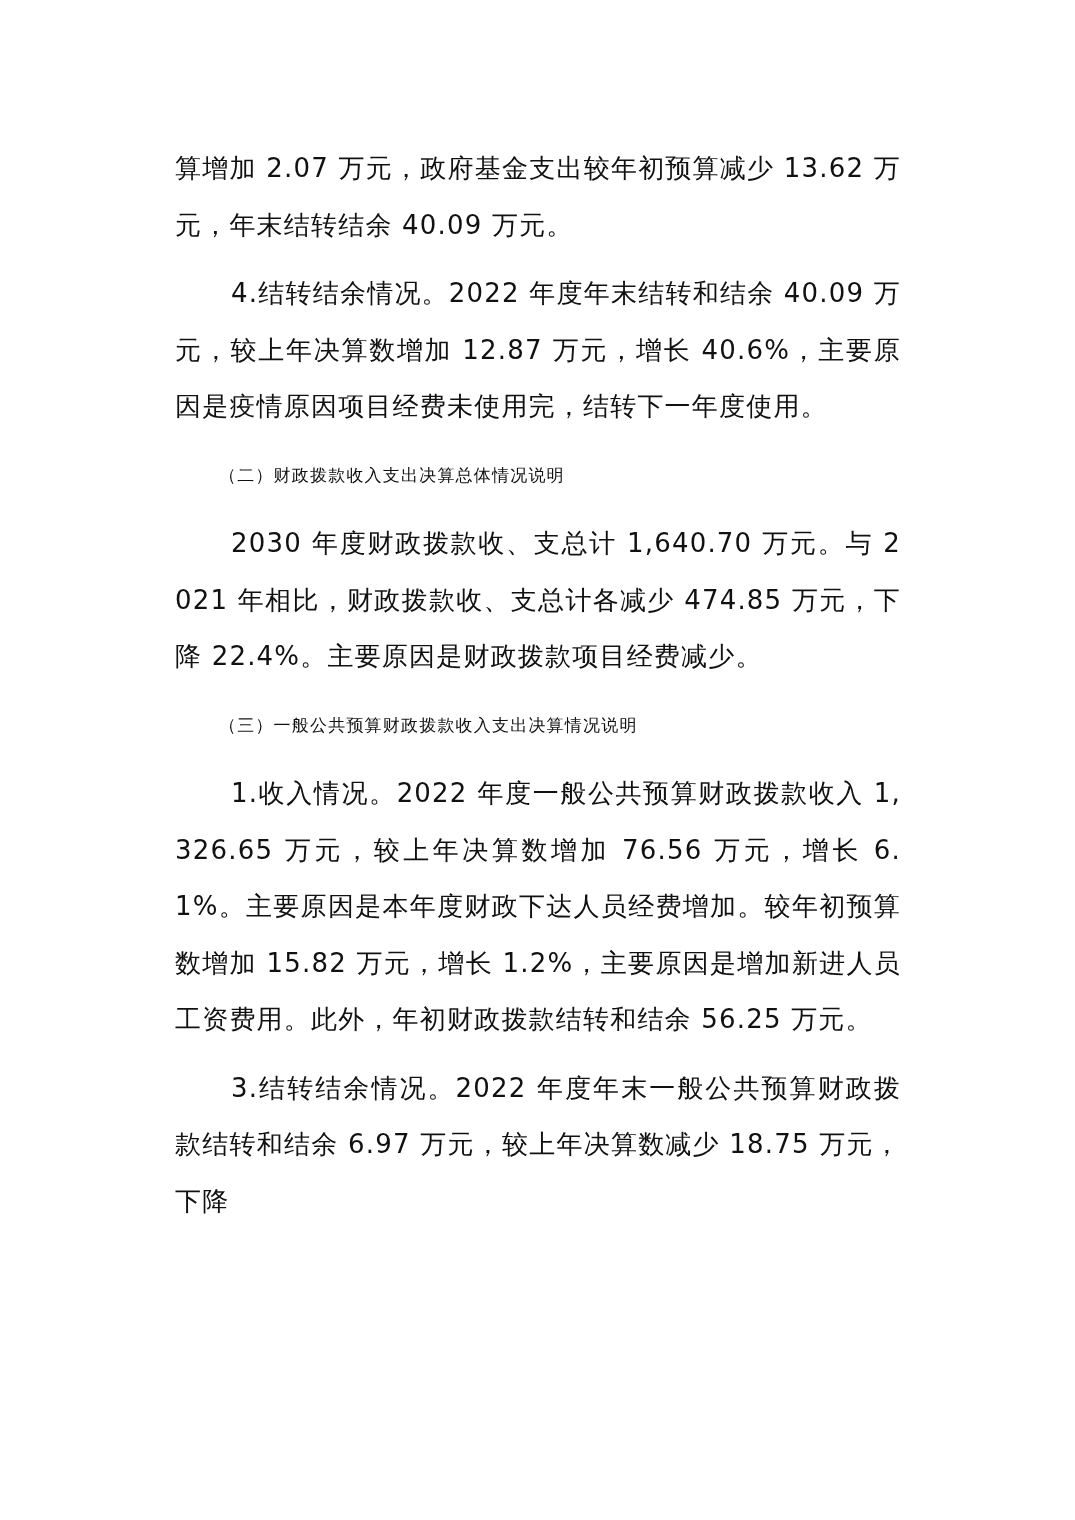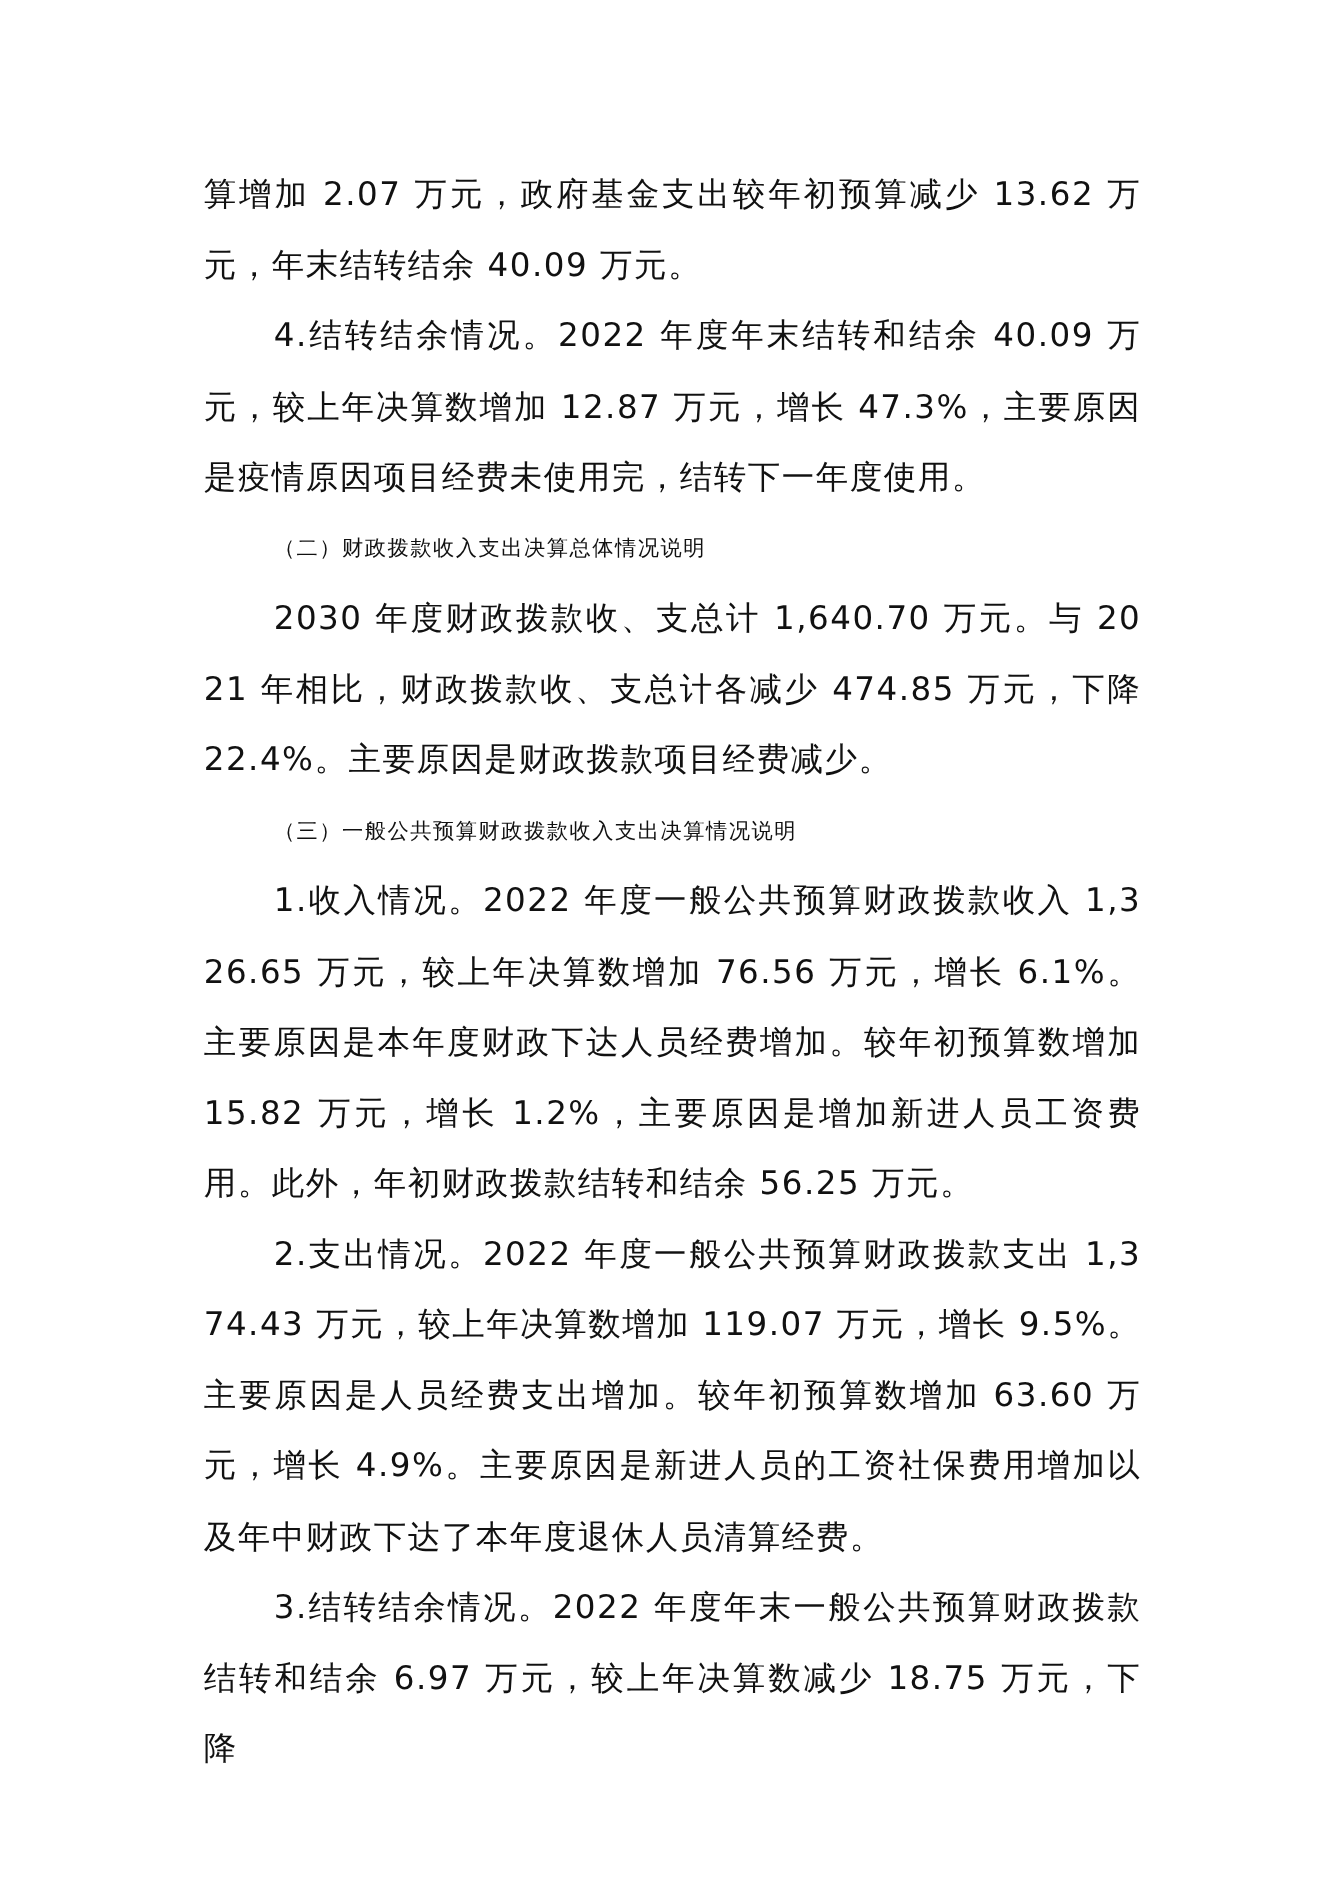--- a/index.html
+++ b/index.html
@@ -15,21 +15,21 @@
       font-family: "DejaVu Sans", "Liberation Sans", sans-serif;
       color: #111111;
     }
     .page {
       position: absolute;
       left: 163px;
       top: 128px;
       width: 750px;
     }
     .para {
-      margin: 0;
+      margin: 12px;
       font-size: 26px;
       line-height: 56.5px;
       text-align: justify;
       text-align-last: left;
       letter-spacing: 1.2px;
       word-break: break-all;
     }
     .para.indent {
       text-indent: 56px;
     }
@@ -40,20 +40,19 @@
       text-indent: 56px;
       letter-spacing: 1.2px;
       font-weight: normal;
     }
   </style>
 </head>
 <body>
 
 <div class="page">
   <p class="para">算增加 2.07 万元，政府基金支出较年初预算减少 13.62 万元，年末结转结余 40.09 万元。</p>
-  <p class="para indent">4.结转结余情况。2022 年度年末结转和结余 40.09 万元，较上年决算数增加 12.87 万元，增长 47.3%，主要原因是疫情原因项目经费未使用完，结转下一年度使用。</p>
+  <p class="para indent">4.结转结余情况。2022 年度年末结转和结余 40.09 万元，较上年决算数增加 12.87 万元，增长 40.6%，主要原因是疫情原因项目经费未使用完，结转下一年度使用。</p>
   <h2 class="heading">（二）财政拨款收入支出决算总体情况说明</h2>
   <p class="para indent">2030 年度财政拨款收、支总计 1,640.70 万元。与 2021 年相比，财政拨款收、支总计各减少 474.85 万元，下降 22.4%。主要原因是财政拨款项目经费减少。</p>
   <h2 class="heading">（三）一般公共预算财政拨款收入支出决算情况说明</h2>
   <p class="para indent">1.收入情况。2022 年度一般公共预算财政拨款收入 1,326.65 万元，较上年决算数增加 76.56 万元，增长 6.1%。主要原因是本年度财政下达人员经费增加。较年初预算数增加 15.82 万元，增长 1.2%，主要原因是增加新进人员工资费用。此外，年初财政拨款结转和结余 56.25 万元。</p>
-  <p class="para indent">2.支出情况。2022 年度一般公共预算财政拨款支出 1,374.43 万元，较上年决算数增加 119.07 万元，增长 9.5%。主要原因是人员经费支出增加。较年初预算数增加 63.60 万元，增长 4.9%。主要原因是新进人员的工资社保费用增加以及年中财政下达了本年度退休人员清算经费。</p>
   <p class="para indent">3.结转结余情况。2022 年度年末一般公共预算财政拨款结转和结余 6.97 万元，较上年决算数减少 18.75 万元，下降</p>
 </div>
 
 </body></html>

